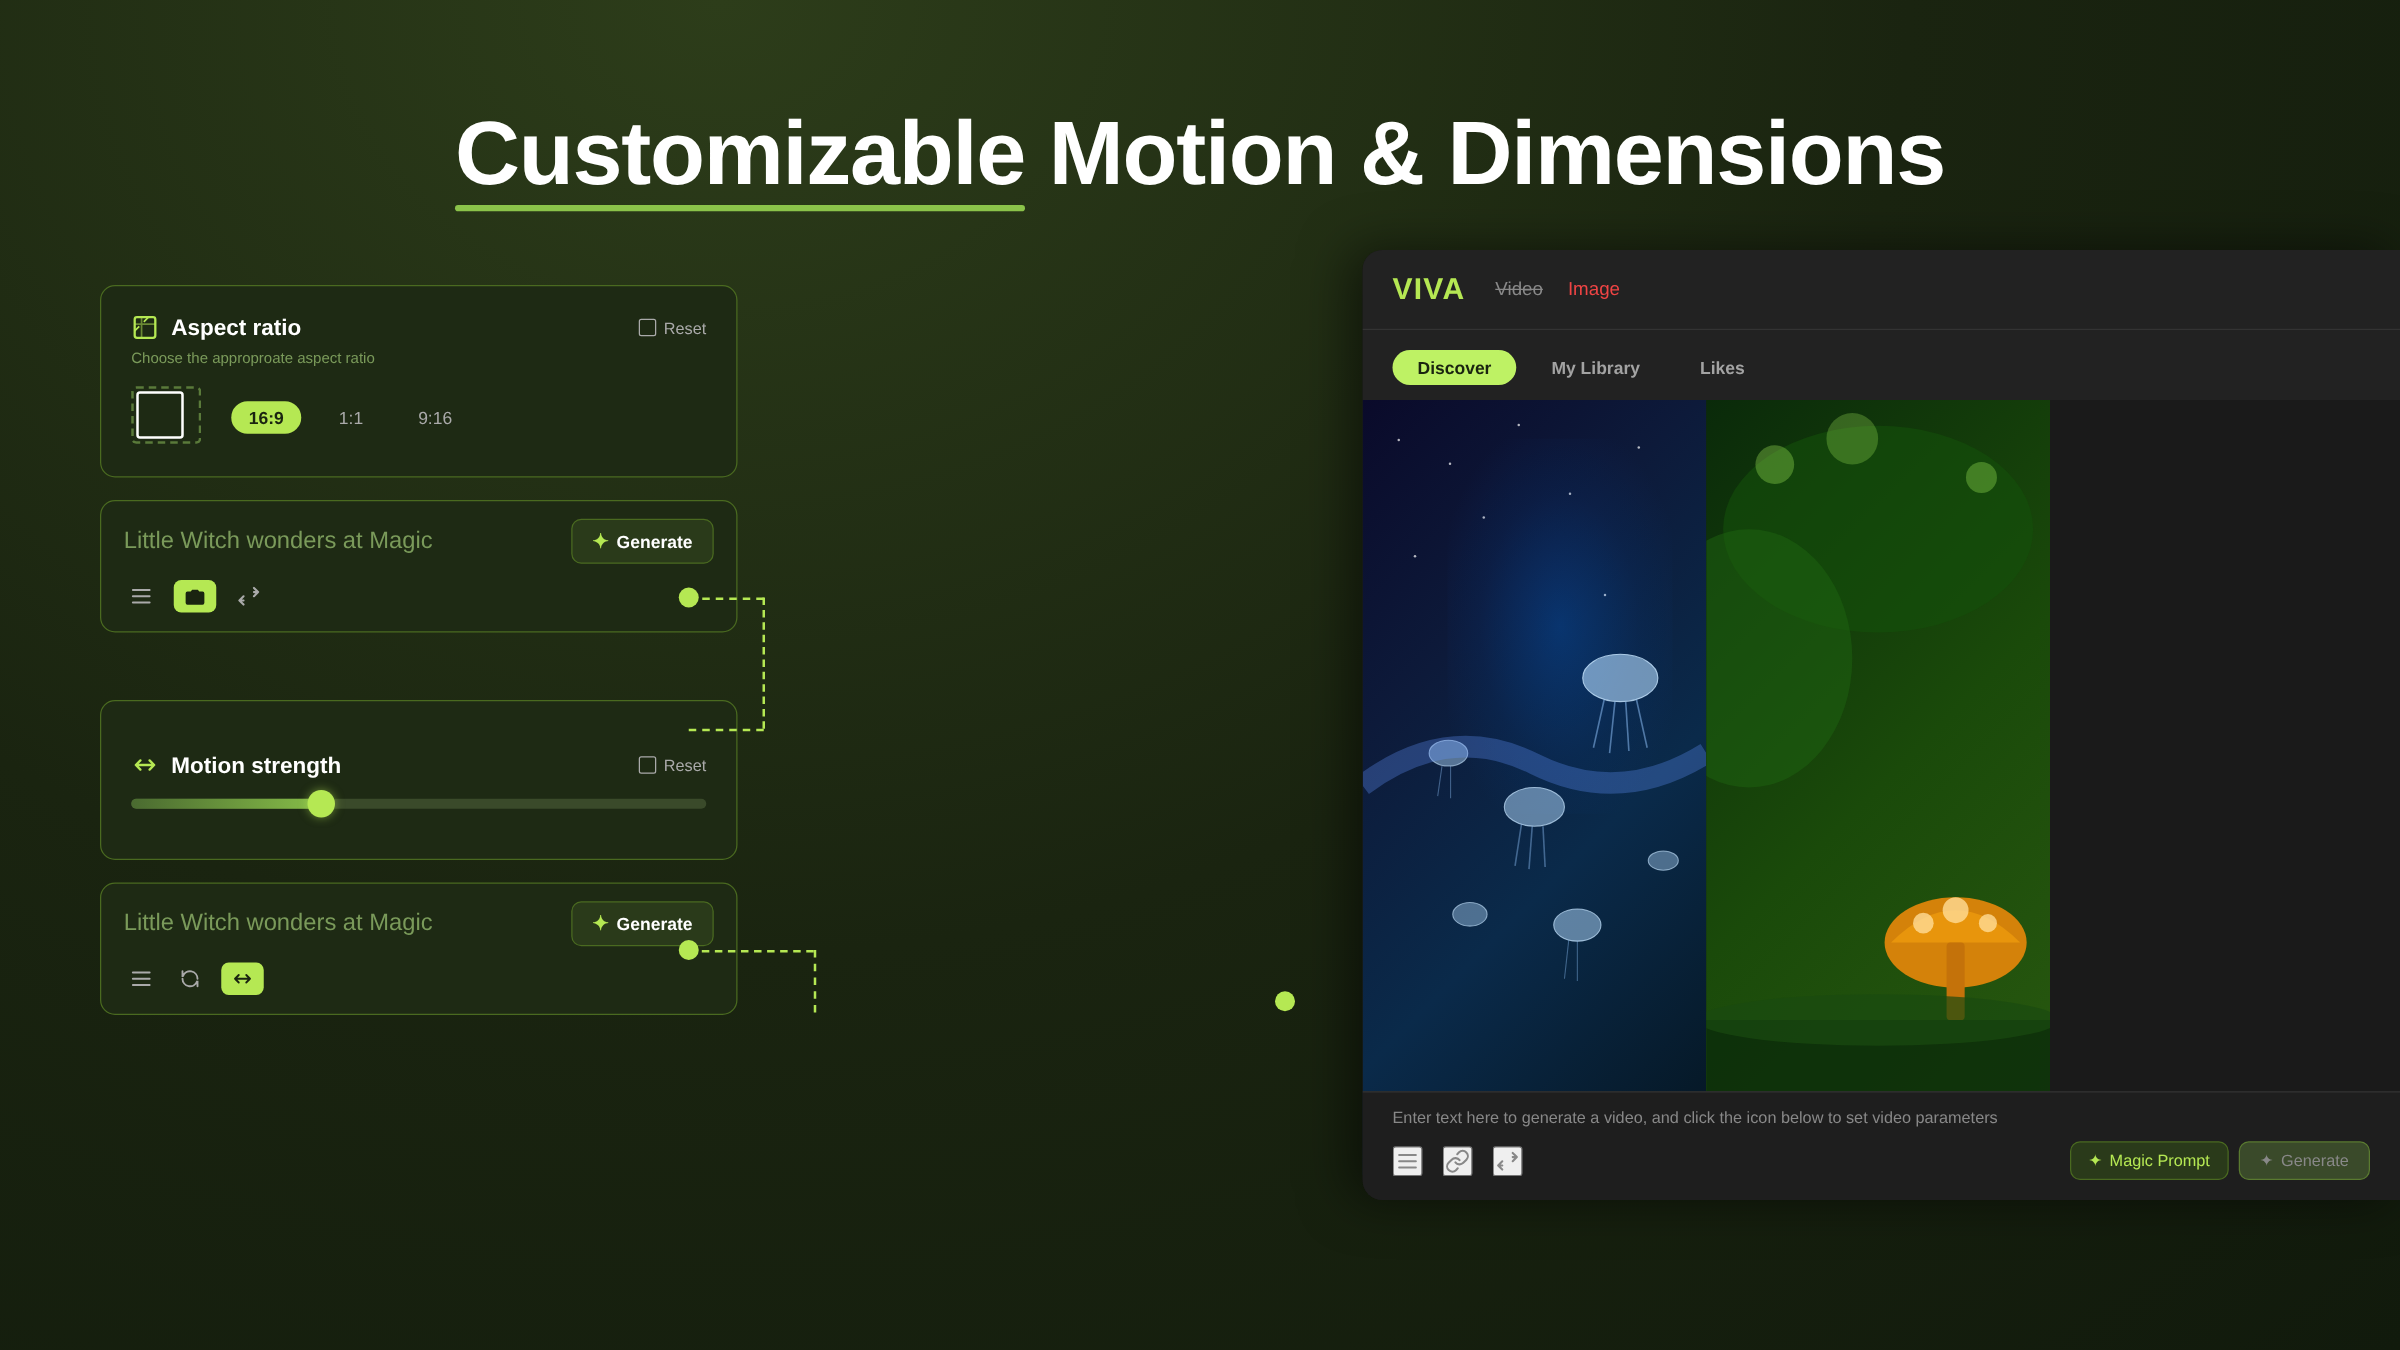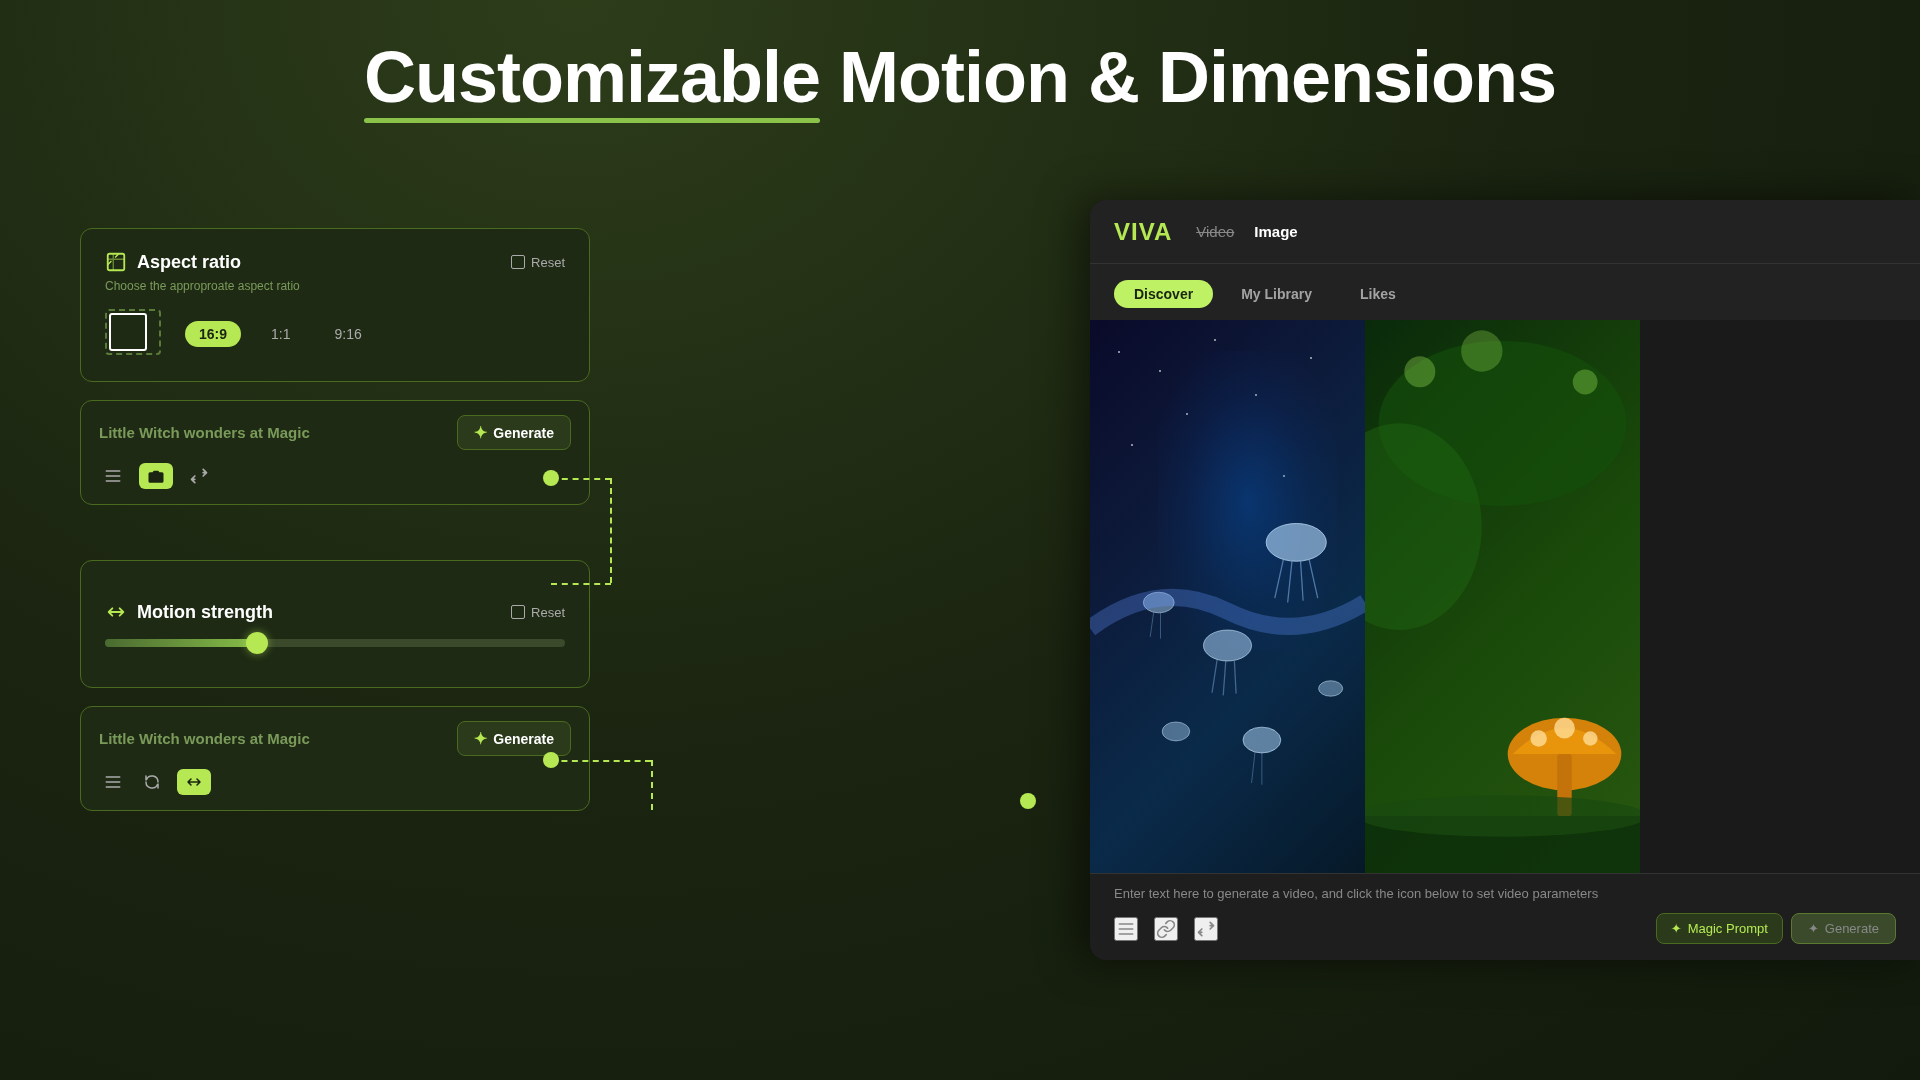--- a/index.html
+++ b/index.html
@@ -16,21 +16,21 @@
     .bg-overlay {
       position: absolute;
       inset: 0;
       background: radial-gradient(ellipse at 30% 0%, #2d3d1a 0%, #1a2410 50%, #111a0c 100%);
     }
 
     
     .header {
       position: relative;
       text-align: center;
-      padding-top: 38px;
+      padding-top: 84px;
       z-index: 10;
     }
     .header-title {
       font-size: 72px;
       font-weight: 900;
       color: #ffffff;
       letter-spacing: -1px;
       line-height: 1.1;
     }
     .header-title .underline-word {
@@ -151,23 +151,22 @@
       padding: 14px 18px;
       margin-top: 18px;
     }
     .prompt-input-row {
       display: flex;
       align-items: center;
       justify-content: space-between;
       margin-bottom: 12px;
     }
     .prompt-text {
-      font-size: 15px;
+      font-size: 19px;
       color: #7a9a5a;
-      font-weight: bold;
     }
     .generate-btn {
       background: #2a3a1a;
       border: 1.5px solid #4a6a20;
       color: #ffffff;
       border-radius: 8px;
       padding: 7px 16px;
       font-size: 14px;
       font-weight: 600;
       cursor: pointer;
@@ -295,22 +294,21 @@
       gap: 20px;
     }
     .app-nav-tab {
       font-size: 15px;
       color: #aaa;
       cursor: pointer;
       padding: 4px 0;
       position: relative;
     }
     .app-nav-tab.active {
-      color: #ffffff;
-      font-weight: bold;
+      color: #ef4444;
     }
     .app-nav-tab.strikethrough {
       text-decoration: line-through;
       color: #888;
     }
 
     
     .discover-tabs {
       display: flex;
       gap: 8px;

